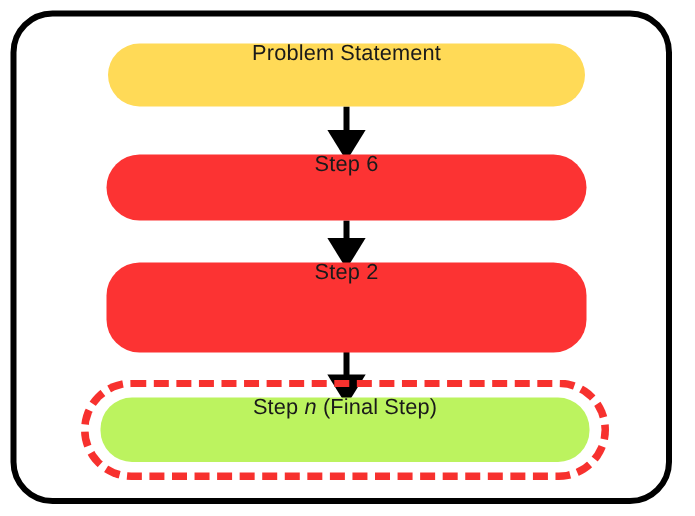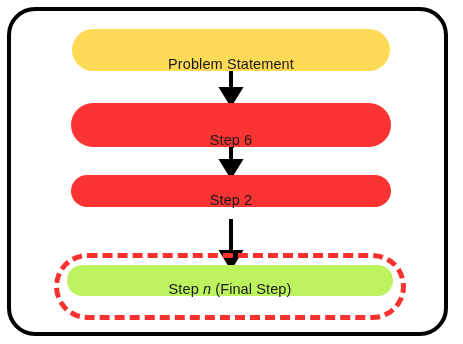--- a/index.html
+++ b/index.html
@@ -32,21 +32,21 @@
     border: 4px solid #000000;
     border-radius: 28px;
     background: transparent;
   }
 
   
   .node {
     position: absolute;
     box-sizing: border-box;
     display: flex;
-    align-items: flex-end;
+    align-items: flex-start;
     justify-content: center;
     border-radius: 22px;
     color: #1a1a1a;
     font-size: 14.5px;
     line-height: 1;
     letter-spacing: 0.1px;
     white-space: nowrap;
   }
 
   .node-problem {
@@ -62,29 +62,29 @@
     top: 103px;
     width: 320px;
     height: 44px;
     background: #FC3333;
   }
 
   .node-step2 {
     left: 71px;
     top: 175px;
     width: 320px;
-    height: 32px;
+    height: 60px;
     background: #FC3333;
   }
 
   .node-final {
     left: 67px;
     top: 265px;
     width: 326px;
-    height: 31px;
+    height: 43px;
     background: #BCF35F;
     border-radius: 21px;
   }
 
   
   .final-ring {
     position: absolute;
     left: 54px;
     top: 253px;
     width: 352px;

